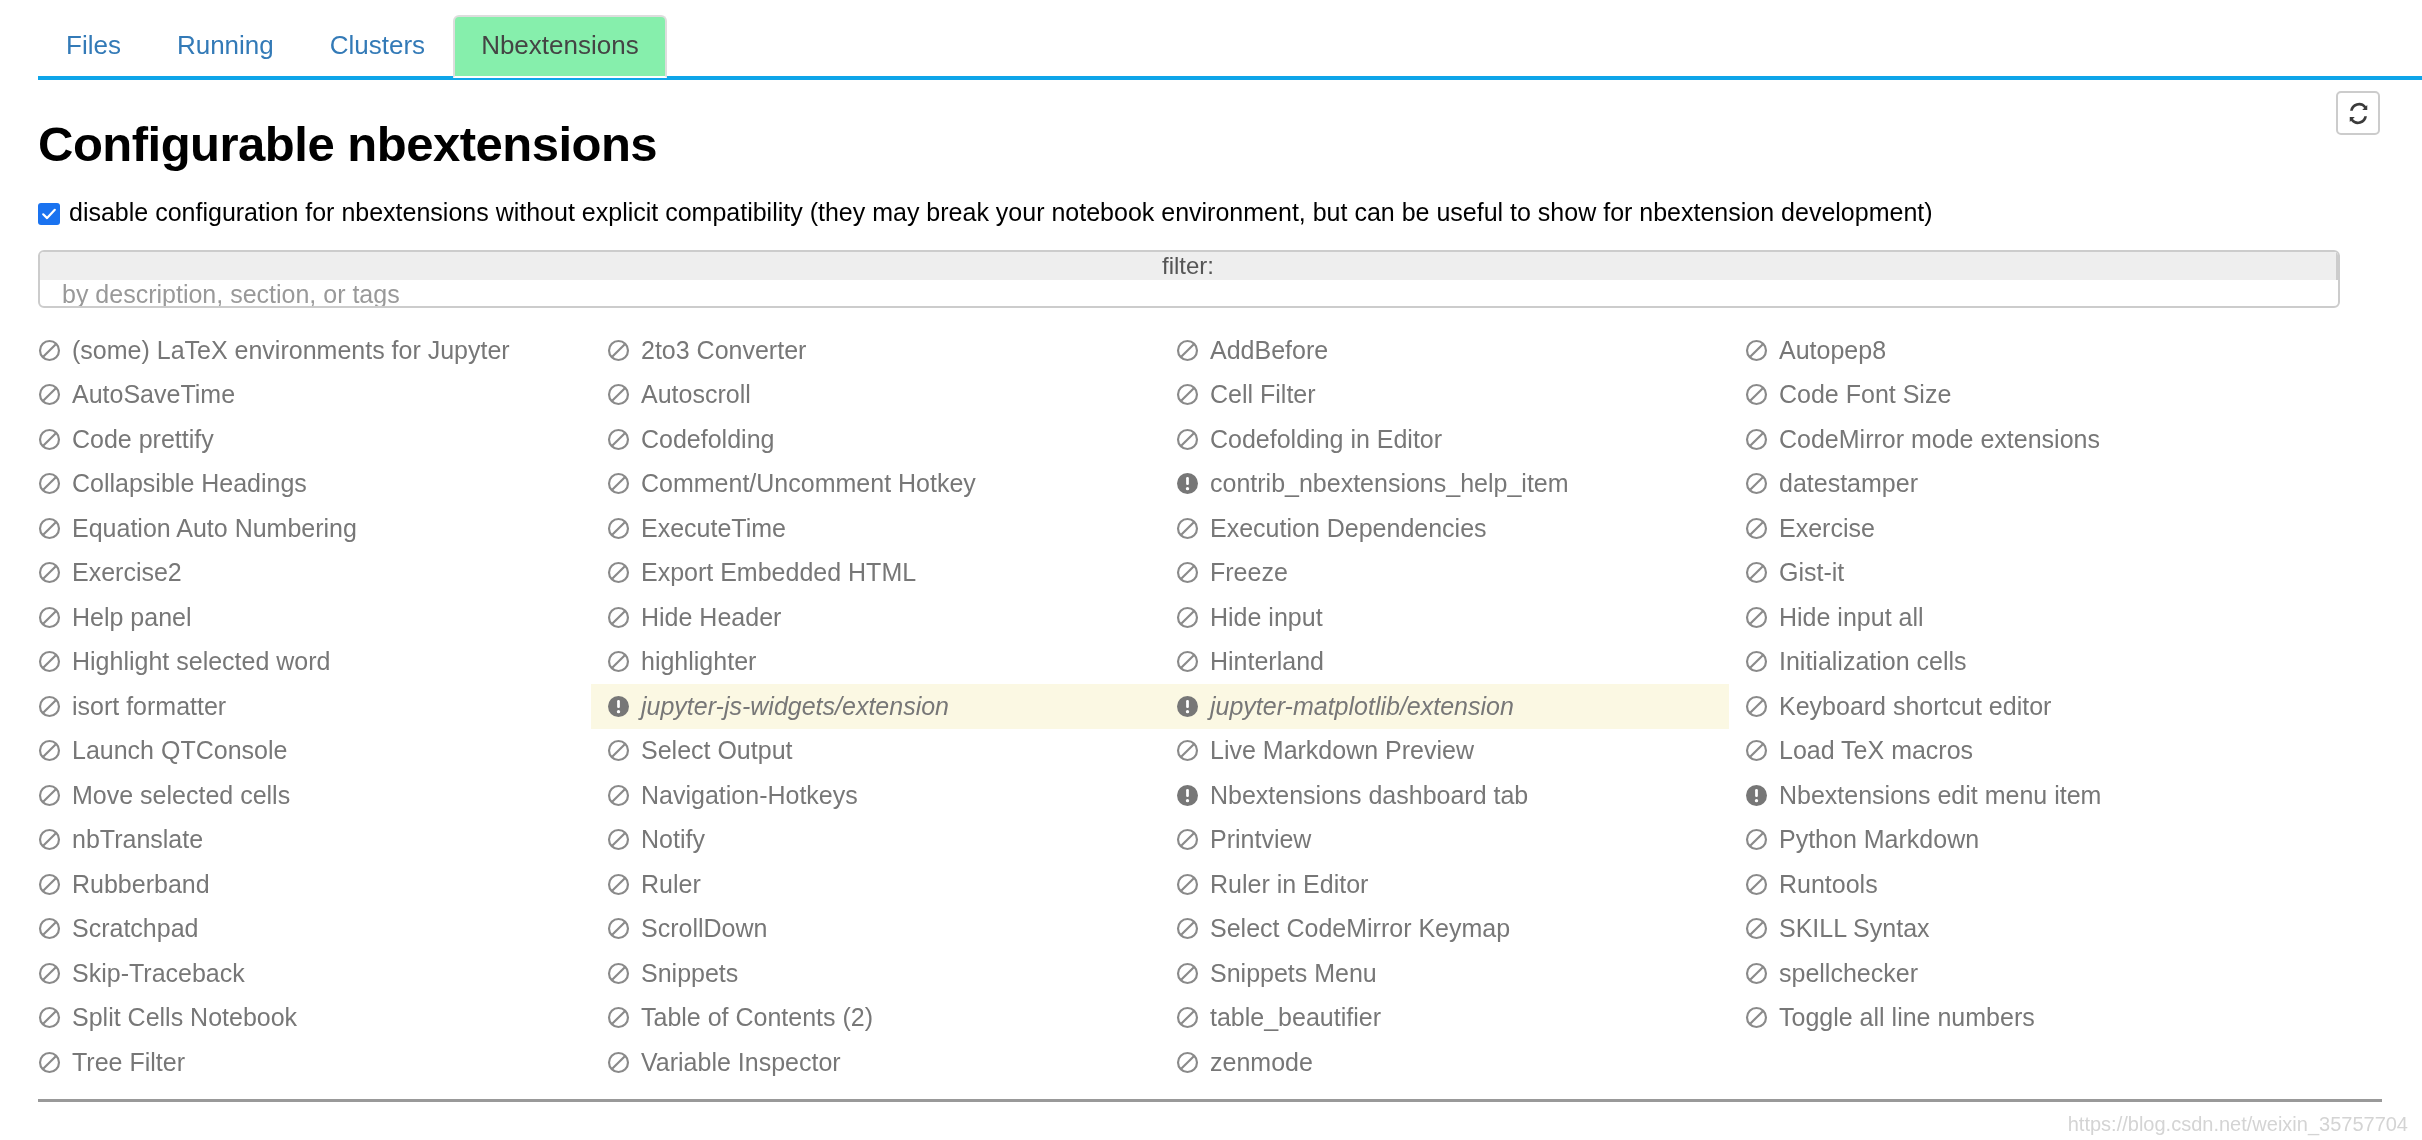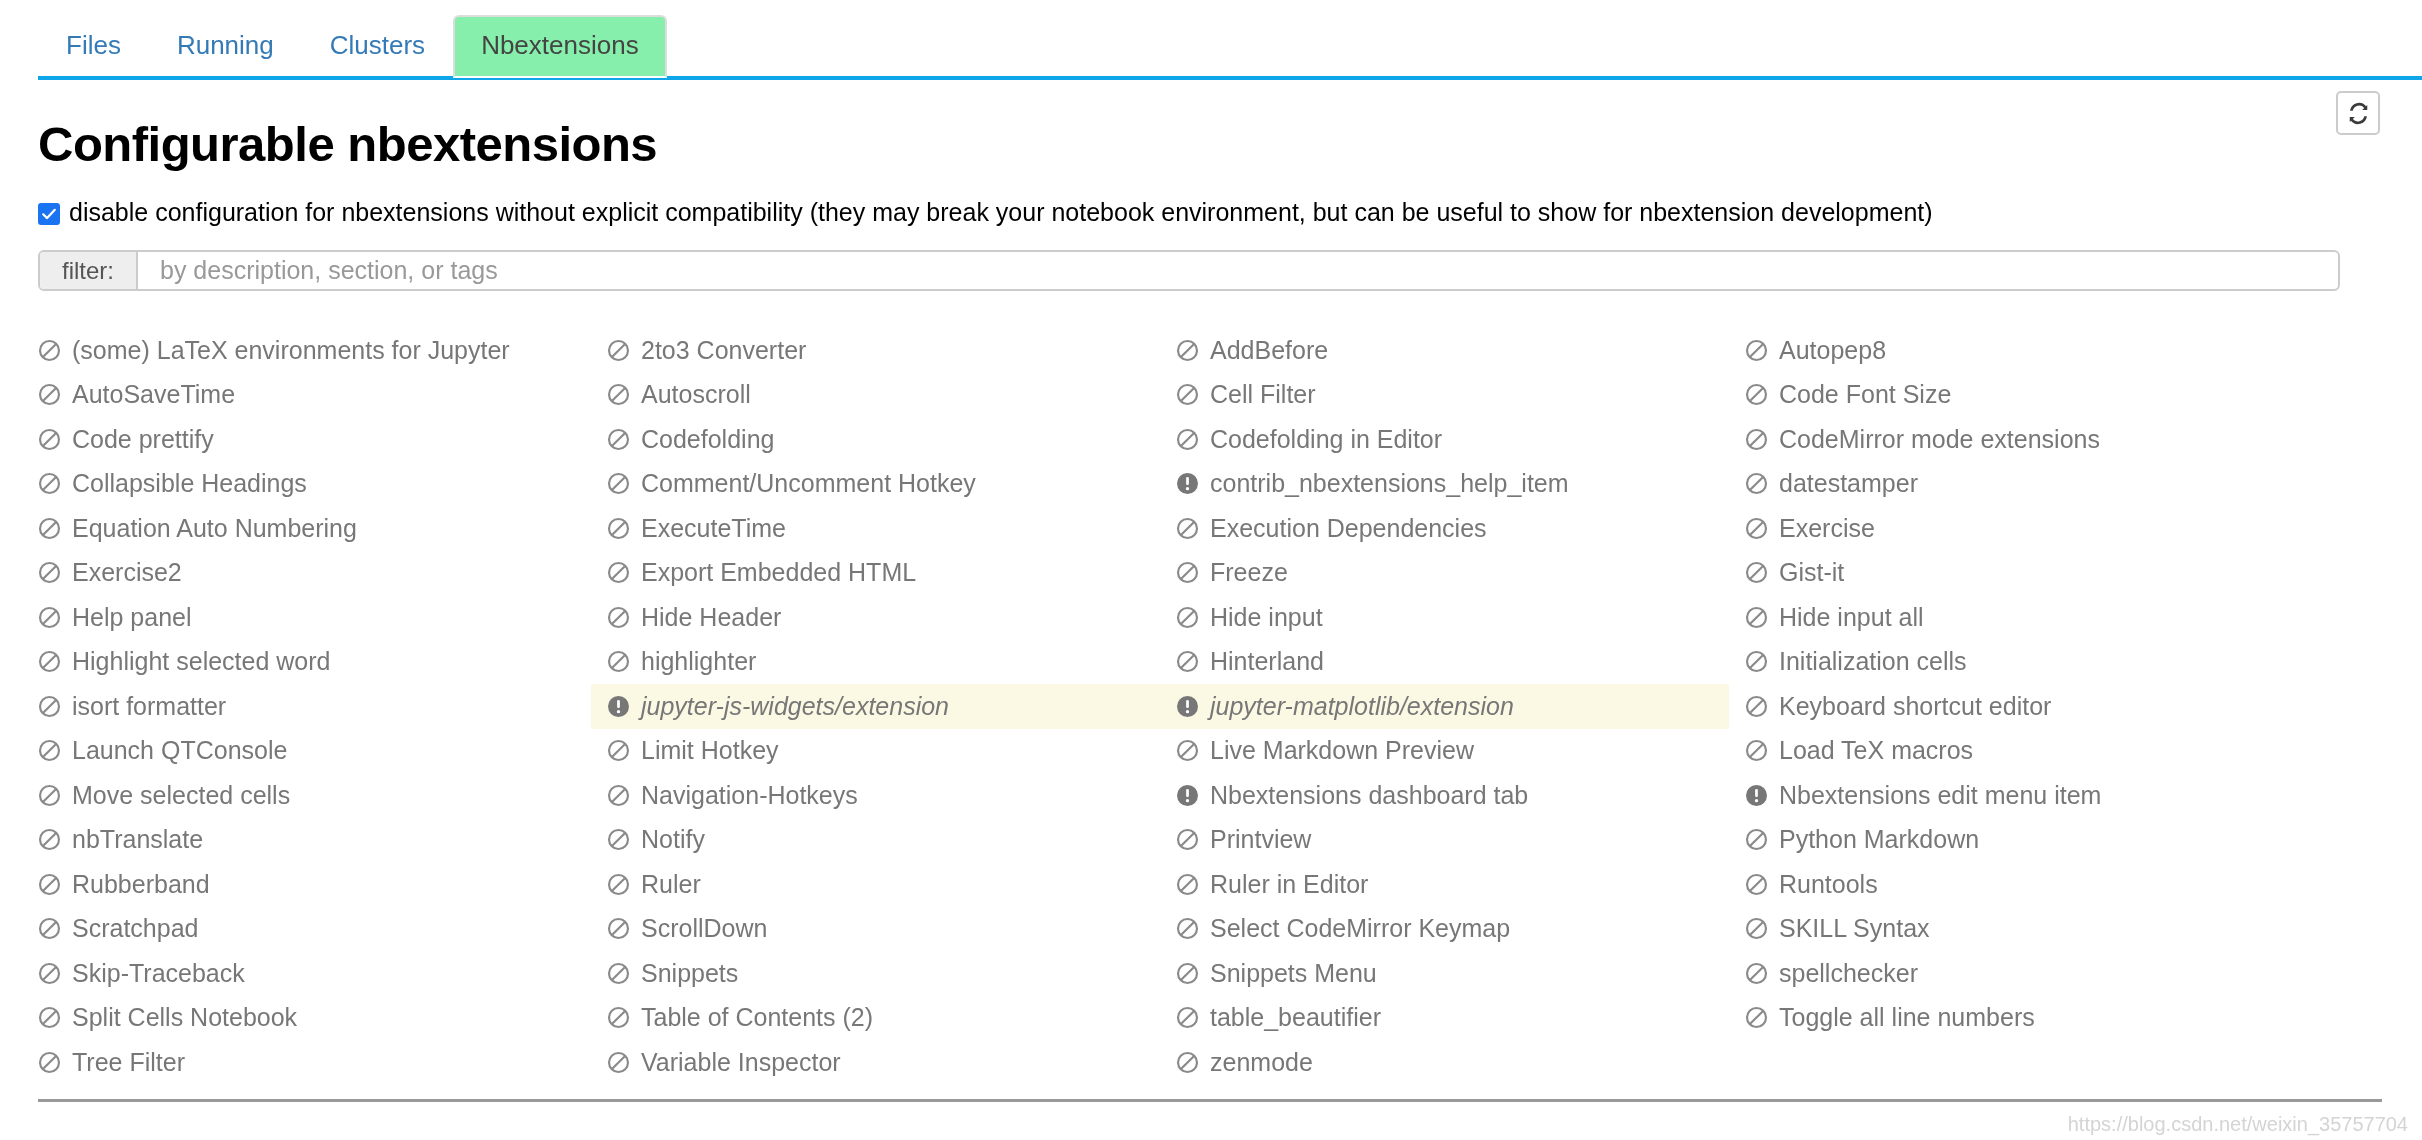--- a/index.html
+++ b/index.html
@@ -84,26 +84,27 @@
   .cfg-label {
     font-size: 25px;
     color: #000000;
     line-height: 1;
   }
 
   
   .filter-group {
     position: absolute;
     left: 38px; top: 250px;
-    width: 2302px; height: 41px;
+    width: 2302px; height: 58px;
     display: flex;
     border: 2px solid #cccccc;
     border-radius: 6px;
     overflow: hidden;
     background: #ffffff;
+    flex-direction: column;
   }
   .filter-addon {
     background: #eeeeee;
     border-right: 2px solid #cccccc;
     display: flex; align-items: center; justify-content: center;
     padding: 0 22px;
     font-size: 24px;
     color: #555555;
     white-space: nowrap;
   }
@@ -388,21 +389,21 @@
             <rect x="7.05" y="3.4" width="1.9" height="5.6" rx="0.9" fill="#ffffff"></rect>
             <circle cx="8" cy="11.6" r="1.15" fill="#ffffff"></circle>
           </svg>
           <span class="ext-label">jupyter-js-widgets/extension</span>
         </div>
         <div class="ext-item">
           <svg class="ext-icon" viewBox="0 0 16 16">
             <circle cx="8" cy="8" r="6.6" fill="none" stroke="#8a8a8a" stroke-width="1.5"></circle>
             <line x1="3.6" y1="12.4" x2="12.4" y2="3.6" stroke="#8a8a8a" stroke-width="1.5"></line>
           </svg>
-          <span class="ext-label">Limit Hotkey</span>
+          <span class="ext-label">Select Output</span>
         </div>
         <div class="ext-item">
           <svg class="ext-icon" viewBox="0 0 16 16">
             <circle cx="8" cy="8" r="6.6" fill="none" stroke="#8a8a8a" stroke-width="1.5"></circle>
             <line x1="3.6" y1="12.4" x2="12.4" y2="3.6" stroke="#8a8a8a" stroke-width="1.5"></line>
           </svg>
           <span class="ext-label">Navigation-Hotkeys</span>
         </div>
         <div class="ext-item">
           <svg class="ext-icon" viewBox="0 0 16 16">

